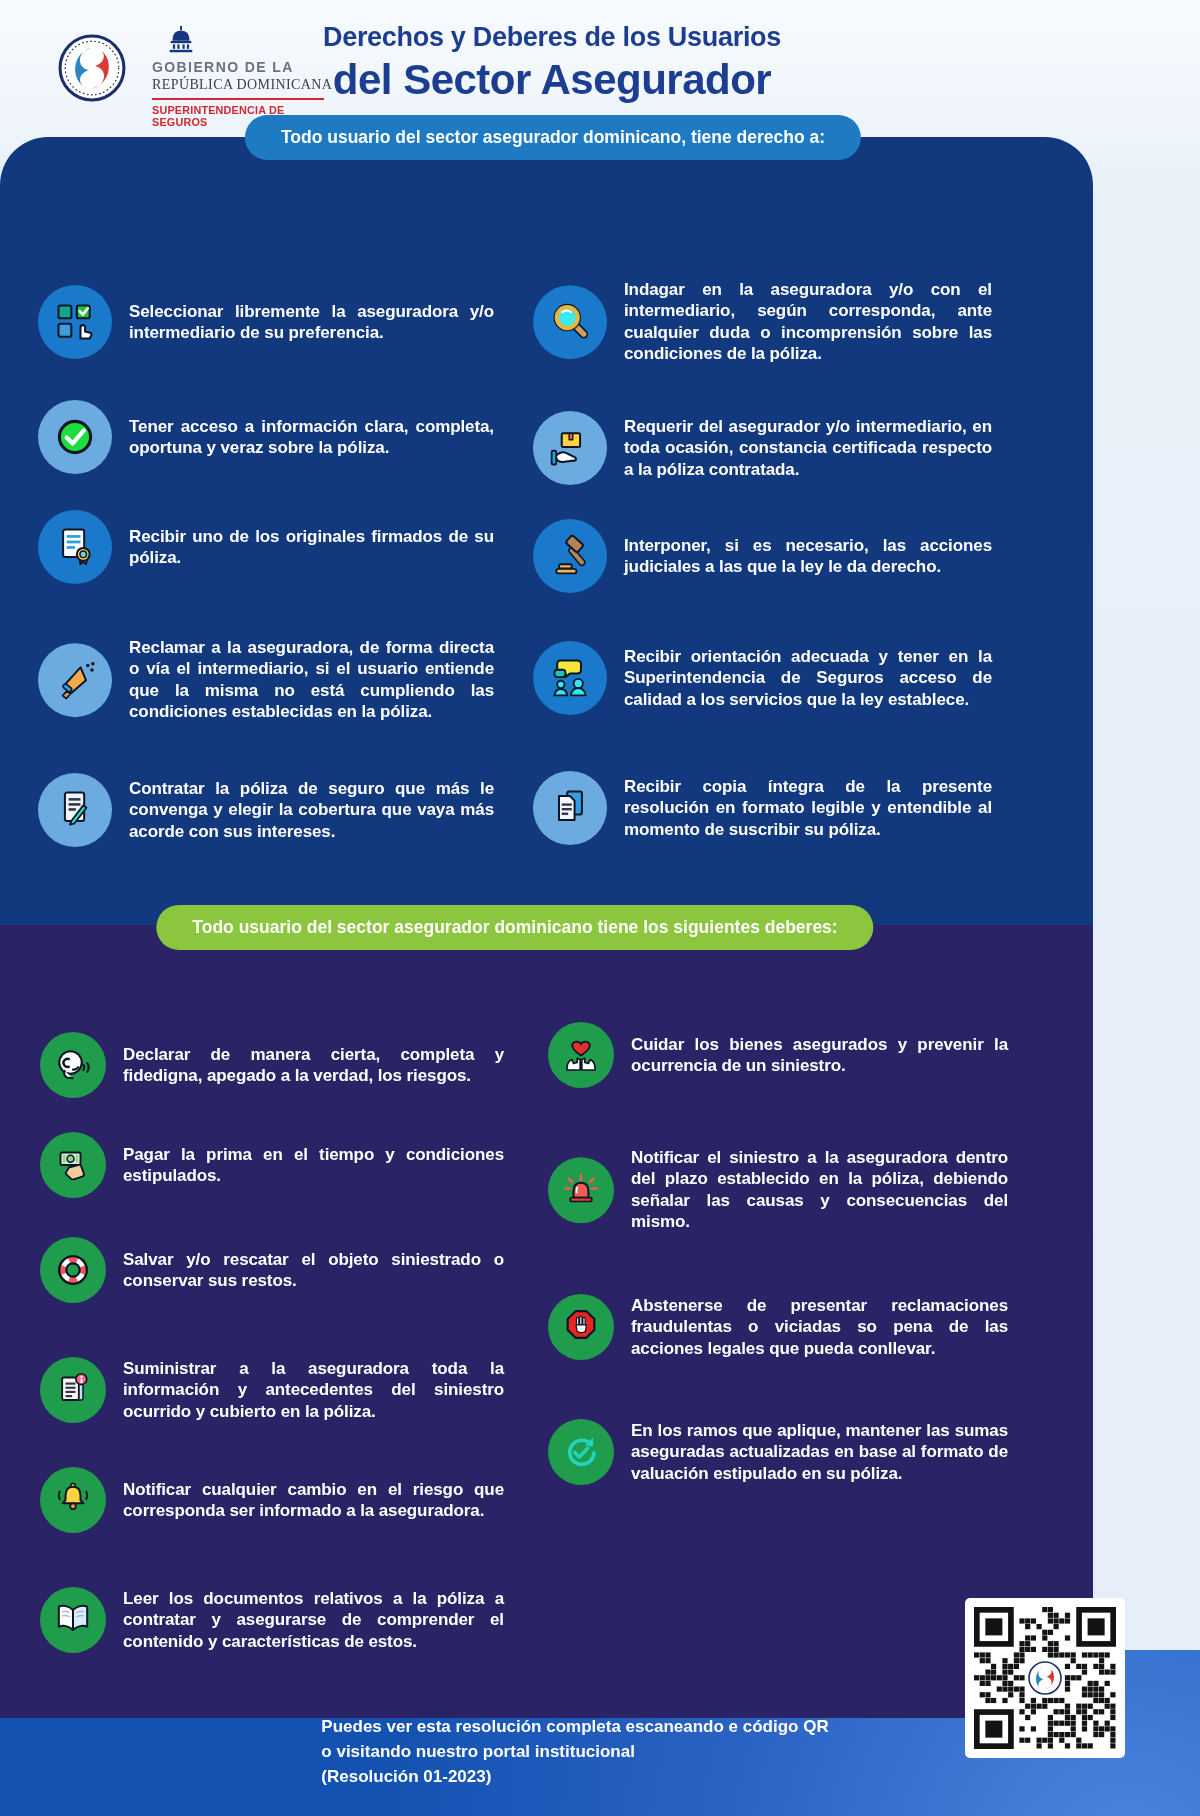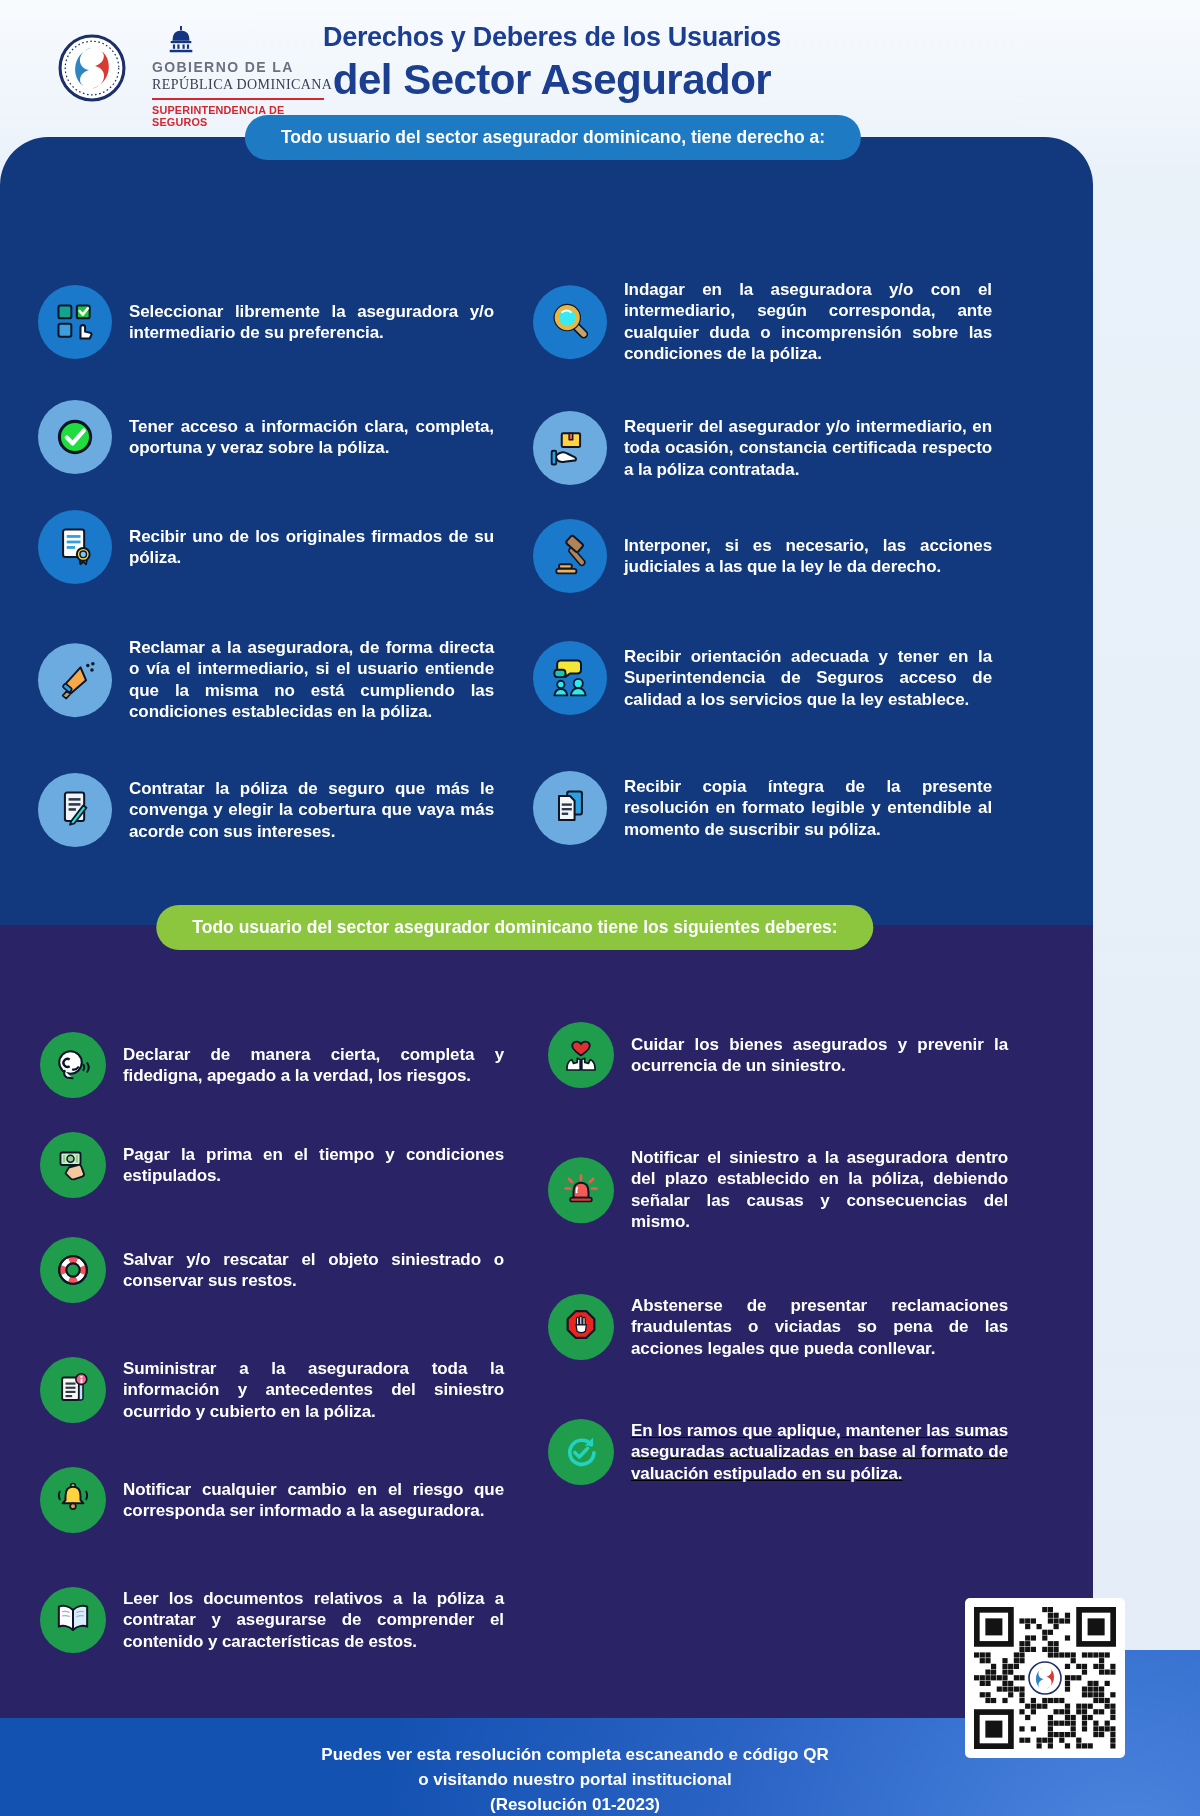--- a/index.html
+++ b/index.html
@@ -43,21 +43,21 @@
   .tone-light{background:var(--circle-light);}
   .tone-green{background:var(--circle-green);}
   .txt{color:#fff;font-weight:700;font-size:17px;line-height:1.26;text-align:justify;letter-spacing:-.1px;}
   
   .footer-band{
     position:absolute;left:0;top:1650px;width:1200px;height:166px;z-index:1;
     background:radial-gradient(circle at 94% 130%,#4c86e0 0%,#2a63c4 35%,var(--footer-band) 65%);
   }
   .footer-note{
     position:absolute;left:575px;top:1714px;transform:translateX(-50%);z-index:3;
-    text-align:center;color:#fff;font-weight:700;font-size:17px;line-height:25px;white-space:nowrap;margin-top:28px;
+    text-align:left;color:#fff;font-weight:700;font-size:17px;line-height:25px;white-space:nowrap;
   }
   .qr{position:absolute;left:965px;top:1598px;width:160px;height:160px;z-index:4;}
 </style>
 </head>
 <body>
 
 <div class="page" style="--rights-panel: #12397D; --duties-panel: #2A2466; --rights-pill: #1D7AC3; --duties-pill: #8CC63F; --footer-band: #1452B2; --circle-bright: #1A79CB; --circle-light: #6CABDF; --circle-green: #1F9D4D; --title-blue: #1C3E90; --brand-red: #D22630;">
 
   <div class="header">
     <div class="seal">
@@ -331,21 +331,21 @@
       <g fill="#fff" stroke="#0c1626" stroke-width="1.5">
         <rect x="18.6" y="12.5" width="2.8" height="9.5" rx="1.4"></rect>
                 <rect x="22.4" y="11" width="2.8" height="11" rx="1.4"></rect>
         <rect x="26.2" y="12.5" width="2.8" height="9.5" rx="1.4"></rect>
         <path d="M18 21.5 h12.5 l-1.2 7.5 q-4.6 3.4-10 0z"></path>
       </g>
             </svg>
           </div>
           <div class="txt">Abstenerse de presentar reclamaciones fraudulentas o viciadas so pena de las acciones legales que pueda conllevar.</div>
         </div>
-        <div class="item" style="top: 527px; text-decoration: underline;">
+        <div class="item" style="top: 527px;">
           <div class="circle tone-green">
             <svg width="40" height="40" viewBox="0 0 48 48">
               <path d="M36.5 15.5 A14.5 14.5 0 1 0 39.5 25" fill="none" stroke="#23d3c0" stroke-width="4.4" stroke-linecap="round"></path>
       <path d="M38.5 6.5 v10 h-10z" fill="#23d3c0"></path>
       <path d="M16.5 24.5 l5.5 5.5 L32 19.5" fill="none" stroke="#23d3c0" stroke-width="4.2" stroke-linecap="round" stroke-linejoin="round"></path>
             </svg>
           </div>
           <div class="txt">En los ramos que aplique, mantener las sumas aseguradas actualizadas en base al formato de valuación estipulado en su póliza.</div>
         </div>
       </div>

